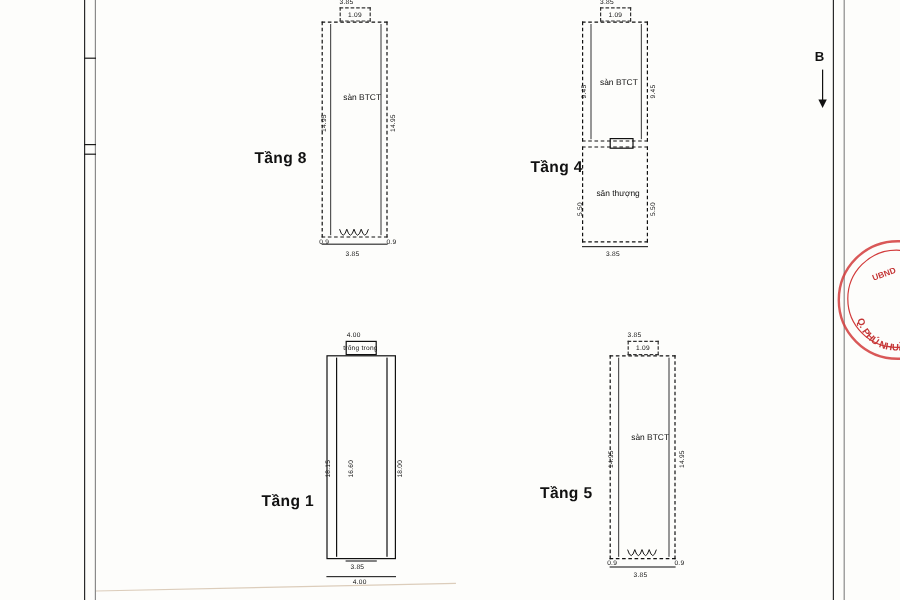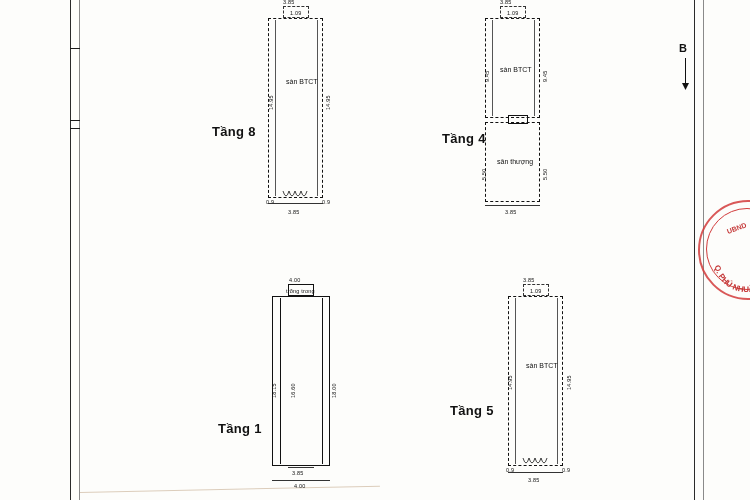--- a/index.html
+++ b/index.html
@@ -183,21 +183,21 @@
     <span class="dim" style="left:505px; top:209px;">3.85</span>
     <div class="tick" style="left:485px; top:205px; width:55px; height:0.6px; background:#333;"></div>
   </div>
 
   <div class="plan">
     <div class="outline-solid" style="left:272px; top:296px; width:58px; height:170px;"></div>
     <div class="line vline" style="left:280px; top:298px; height:166px; background:#111; width:1.2px;"></div>
     <div class="line vline" style="left:322px; top:298px; height:166px; background:#111; width:1.2px;"></div>
     <div class="outline-solid" style="left:288px; top:284px; width:26px; height:12px; border-width:1.2px;"></div>
 
-    <span class="floor-label" style="left:218px; top:410px;margin-top:11px;">Tầng 1</span>
+    <span class="floor-label" style="left:218px; top:410px;">Tầng 1</span>
     <span class="dim" style="left:289px; top:277px;">4.00</span>
     <span class="dim" style="left:286px; top:288px;">trống trong</span>
     <span class="dim dim-v" style="left:271px; top:398px;">18.15</span>
     <span class="dim dim-v" style="left:331px; top:398px;">18.00</span>
     <span class="dim dim-v" style="left:290px; top:398px;">16.60</span>
     <span class="dim" style="left:292px; top:470px;">3.85</span>
     <span class="dim" style="left:294px; top:483px;">4.00</span>
     <div class="tick" style="left:288px; top:467px; width:26px; height:0.6px; background:#333;"></div>
     <div class="tick" style="left:272px; top:480px; width:58px; height:0.6px; background:#333;"></div>
   </div>

